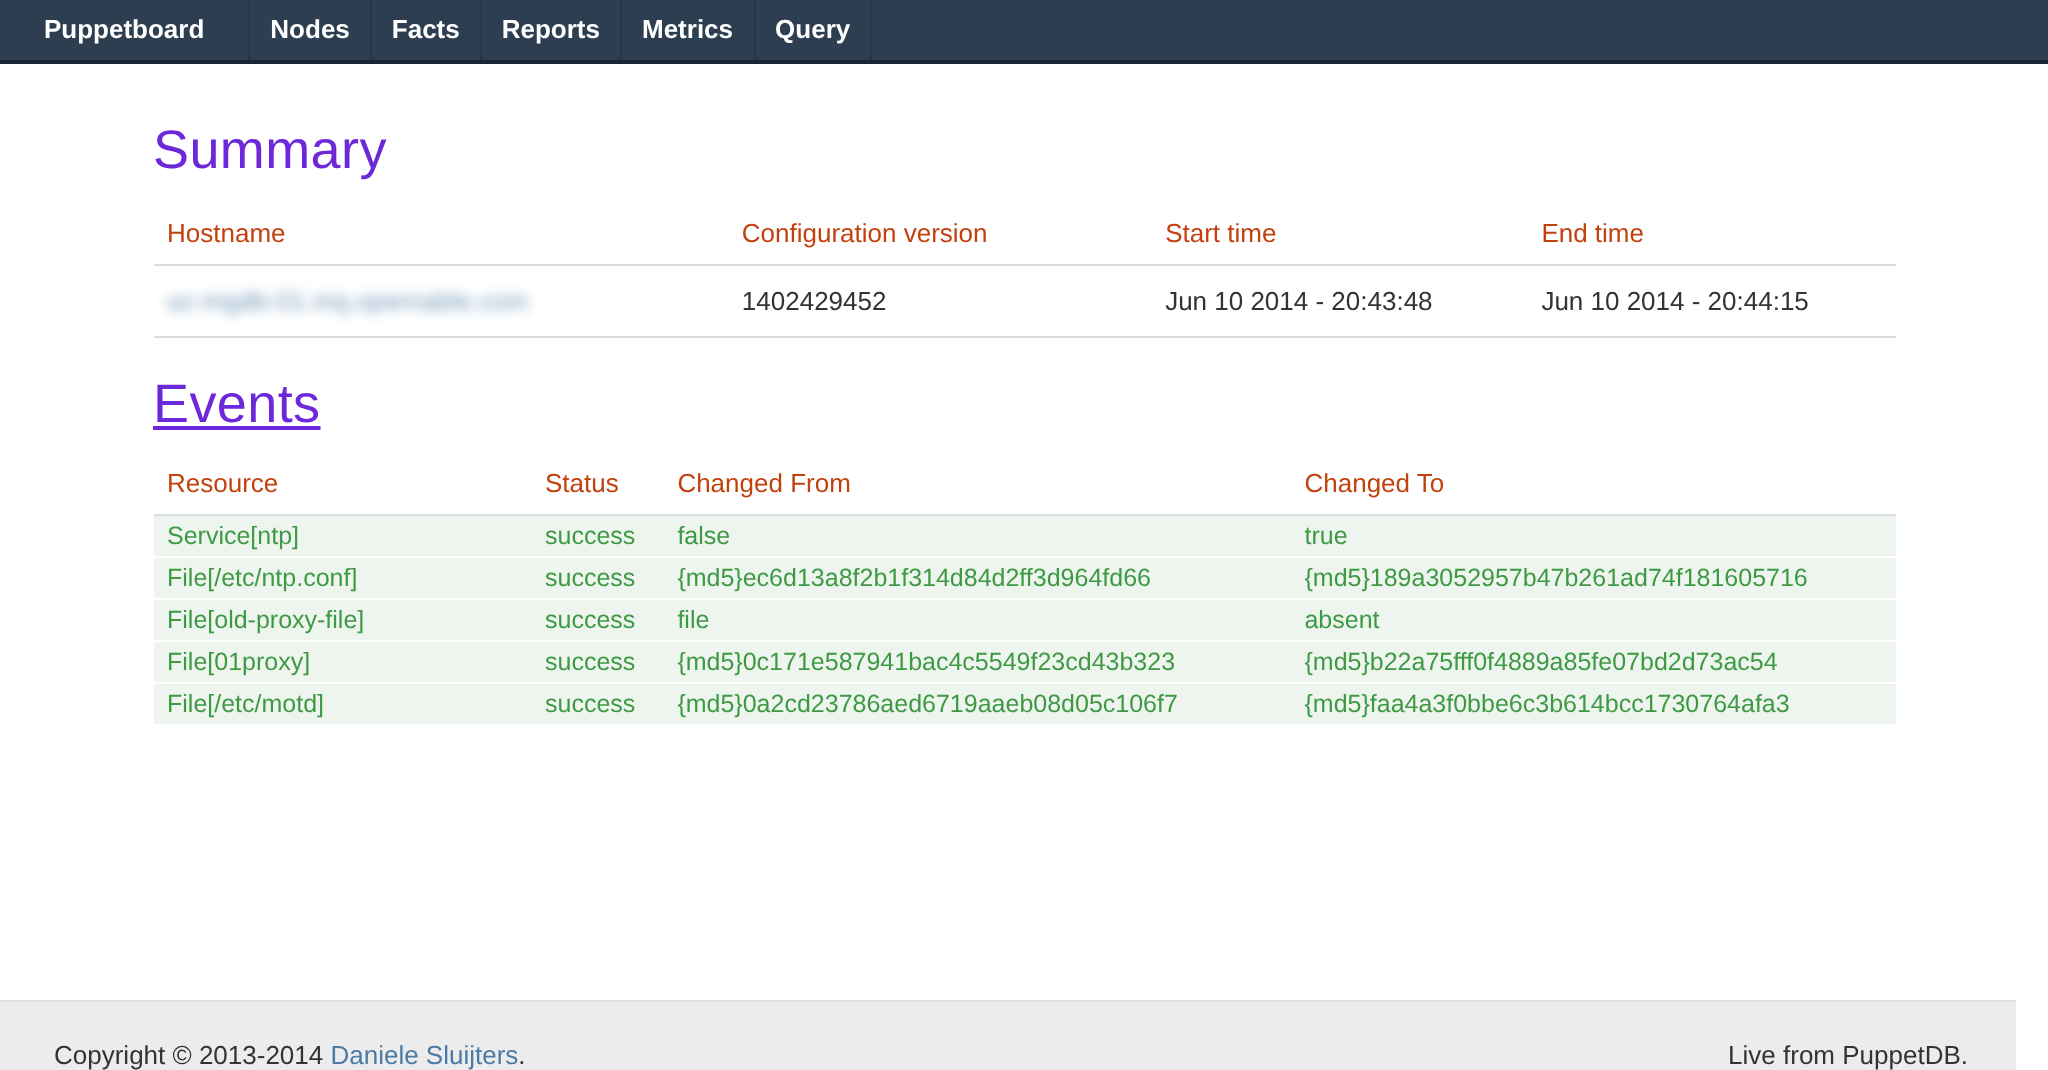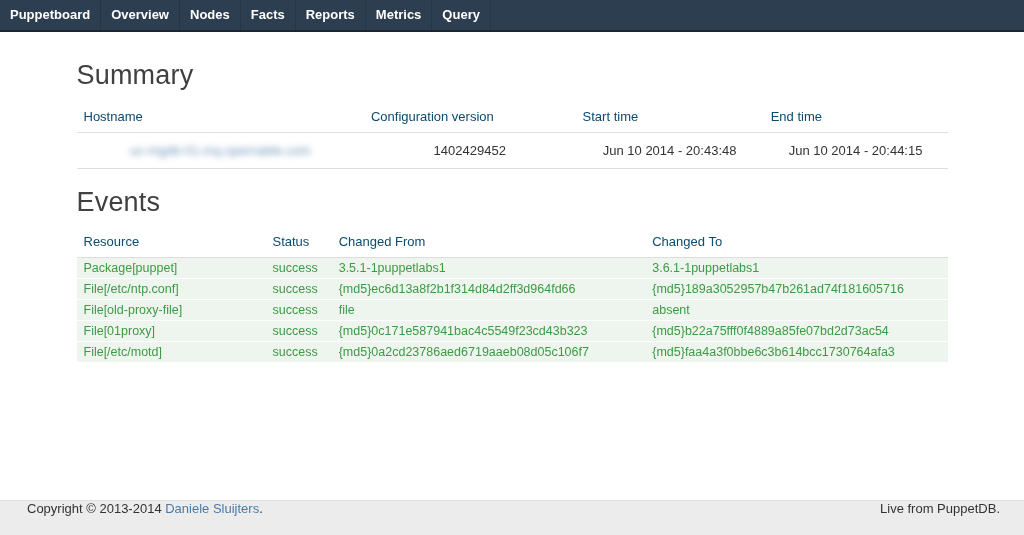--- a/index.html
+++ b/index.html
@@ -25,54 +25,53 @@
     padding: 0 10px;
     color: #ffffff;
     font-size: 13px;
     font-weight: 600;
     line-height: 30px;
     border-right: 1px solid #24364a;
     cursor: pointer;
     text-decoration: none;
     white-space: nowrap;
   }
-  .nav-item.brand { padding: 0 10px; }
+  .nav-item.brand { padding: 0 22px; }
   
   .container {
     width: 871px;
     margin: 0 auto;
   }
   h1.section-title {
     font-size: 27px;
     font-weight: 400;
-    color: #404040;
+    color: #6d28d9;
     letter-spacing: 0.2px;
   }
   #summary-title { margin: 28px 0 8px 0; }
-  #events-title  { margin: 18px 0 6px 0; }
+  #events-title  { margin: 18px 0 6px 0; text-decoration: underline; }
   table { width: 100%; border-collapse: collapse; table-layout: fixed; }
   th {
     text-align: left;
     font-size: 13px;
     font-weight: 400;
-    color: #0c4a6e;
+    color: #c2410c;
     padding: 10px 7px 8px 7px;
     border-bottom: 1px solid #ddd;
     white-space: nowrap;
     overflow: hidden;
   }
   
   .summary-table td {
     font-size: 13px;
     color: #333;
     padding: 10px 7px;
     border-bottom: 1px solid #ddd;
     white-space: nowrap;
     overflow: hidden;
-    text-align: center;
   }
   .blurred-host {
     color: #4a7ba6;
     text-decoration: none;
     filter: blur(3px);
     opacity: 0.8;
   }
   
   .events-table td {
     font-size: 12.5px;
@@ -80,44 +79,43 @@
     padding: 3px 7px;
     background: #eef5ee;
     border-bottom: 1px solid #ffffff;
     color: #3d9a43;
     white-space: nowrap;
     overflow: hidden;
   }
   
   .footer {
     position: absolute;
-    bottom: 0; left: 0; right: 0;
+    bottom: 0; left: 0; right: 16px;
     height: 35px;
     background: #ececec;
     border-top: 1px solid #e0e0e0;
     font-size: 13px;
     color: #333;
     display: flex;
-    align-items: flex-start;
+    align-items: flex-end;
     justify-content: space-between;
     padding: 0 24px 0 27px;
   }
   .footer a {
     color: #4a7ba6;
     text-decoration: none;
     cursor: pointer;
   }
   .footer .left span { white-space: pre; }
 </style>
 </head>
 <body>
 
 <nav class="navbar">
   <a class="nav-item brand">Puppetboard</a>
-  <a class="nav-item">Overview</a>
   <a class="nav-item">Nodes</a>
   <a class="nav-item">Facts</a>
   <a class="nav-item">Reports</a>
   <a class="nav-item">Metrics</a>
   <a class="nav-item">Query</a>
 </nav>
 
 <div class="container">
 
   <h1 class="section-title" id="summary-title">Summary</h1>
@@ -161,24 +159,24 @@
     <thead>
       <tr>
         <th>Resource</th>
         <th>Status</th>
         <th>Changed From</th>
         <th>Changed To</th>
       </tr>
     </thead>
     <tbody>
       <tr>
-        <td>Package[puppet]</td>
-        <td>success</td>
-        <td>3.5.1-1puppetlabs1</td>
-        <td>3.6.1-1puppetlabs1</td>
+        <td>Service[ntp]</td>
+        <td>success</td>
+        <td>false</td>
+        <td>true</td>
       </tr>
       <tr>
         <td>File[/etc/ntp.conf]</td>
         <td>success</td>
         <td>{md5}ec6d13a8f2b1f314d84d2ff3d964fd66</td>
         <td>{md5}189a3052957b47b261ad74f181605716</td>
       </tr>
       <tr>
         <td>File[old-proxy-file]</td>
         <td>success</td>

